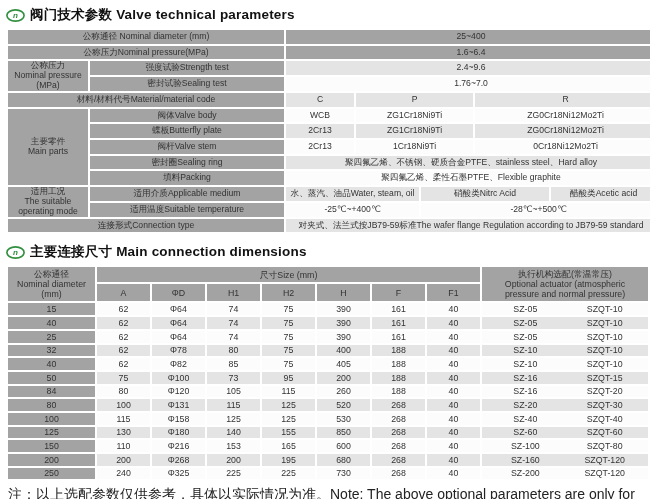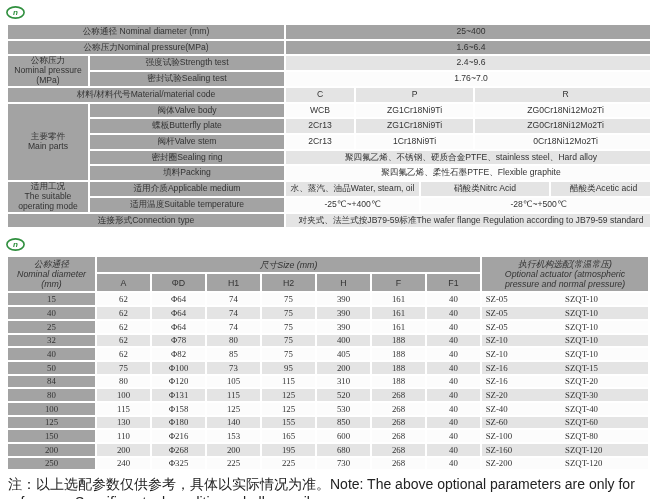--- a/index.html
+++ b/index.html
@@ -33,45 +33,46 @@
     font-size: 8.6px; font-weight: normal;
     line-height: 1.15;
     white-space: pre-line;
     overflow: hidden;
   }
   .green { background: #a3a3a3; }
   .gray  { background: #e4e4e4; }
   .white { background: #fcfcfc; }
 
   #t1 tr { height: 15.7px; }
-  #t2 thead tr.h1 { height: 17px; font-style: italic; }
+  #t2 thead tr.h1 { height: 17px; }
   #t2 thead tr.h2 { height: 19px; }
-  #t2 tbody tr { height: 13.7px; font-family: Liberation Serif, serif; }
+  #t2 tbody tr { height: 13.7px; }
   #t2 td, #t2 th { font-size: 8.8px; }
 
-  .act-cell span { display: inline-block; width: 49%; text-align: left; }
+  .act-cell span { display: inline-block; width: 49%; text-align: center; }
 
   .note {
     margin: 5px 0 0 4px;
     font-size: 14px; color: #222222;
     letter-spacing: 0;
   }
 </style>
 </head>
 <body>
 
 <div class="page">
 
   <div class="section-title">
     <span class="logo">
       <svg width="19" height="13" viewBox="0 0 19 13">
         <ellipse cx="9.5" cy="6.5" rx="8.6" ry="5.6" fill="none" stroke="#2f8f3e" stroke-width="1.6"></ellipse>
         <text x="9.5" y="9.4" font-size="8" font-style="italic" font-weight="bold" fill="#2f8f3e" text-anchor="middle">n</text>
       </svg>
     </span>
+    <span class="zh">阀门技术参数  Valve technical parameters</span>
   </div>
 
   <table id="t1">
     <colgroup>
       <col style="width:82px">
         <col style="width:196px">
       <col style="width:70px">
         <col style="width:65px">
         <col style="width:54px">
       <col style="width:76px">
@@ -152,20 +153,21 @@
     </tbody>
   </table>
 
   <div class="section-title" style="margin-top:9px">
     <span class="logo">
       <svg width="19" height="13" viewBox="0 0 19 13">
         <ellipse cx="9.5" cy="6.5" rx="8.6" ry="5.6" fill="none" stroke="#2f8f3e" stroke-width="1.6"></ellipse>
         <text x="9.5" y="9.4" font-size="8" font-style="italic" font-weight="bold" fill="#2f8f3e" text-anchor="middle">n</text>
       </svg>
     </span>
+    <span class="zh">主要连接尺寸  Main connection dimensions</span>
   </div>
 
   <table id="t2">
     <colgroup>
       <col style="width:89px">
       <col style="width:55px">
         <col style="width:55px">
         <col style="width:55px">
         <col style="width:55px">
       <col style="width:55px">
@@ -259,21 +261,21 @@
           <td class="gray">188</td>
           <td class="gray">40</td>
           <td class="gray act-cell"><span>SZ-16</span><span>SZQT-15</span></td>
         </tr>
         <tr>
           <td class="green">84</td>
           <td class="white">80</td>
           <td class="white">Φ120</td>
           <td class="white">105</td>
           <td class="white">115</td>
-          <td class="white">310</td>
+          <td class="white">260</td>
           <td class="white">188</td>
           <td class="white">40</td>
           <td class="white act-cell"><span>SZ-16</span><span>SZQT-20</span></td>
         </tr>
         <tr>
           <td class="green">80</td>
           <td class="gray">100</td>
           <td class="gray">Φ131</td>
           <td class="gray">115</td>
           <td class="gray">125</td>

